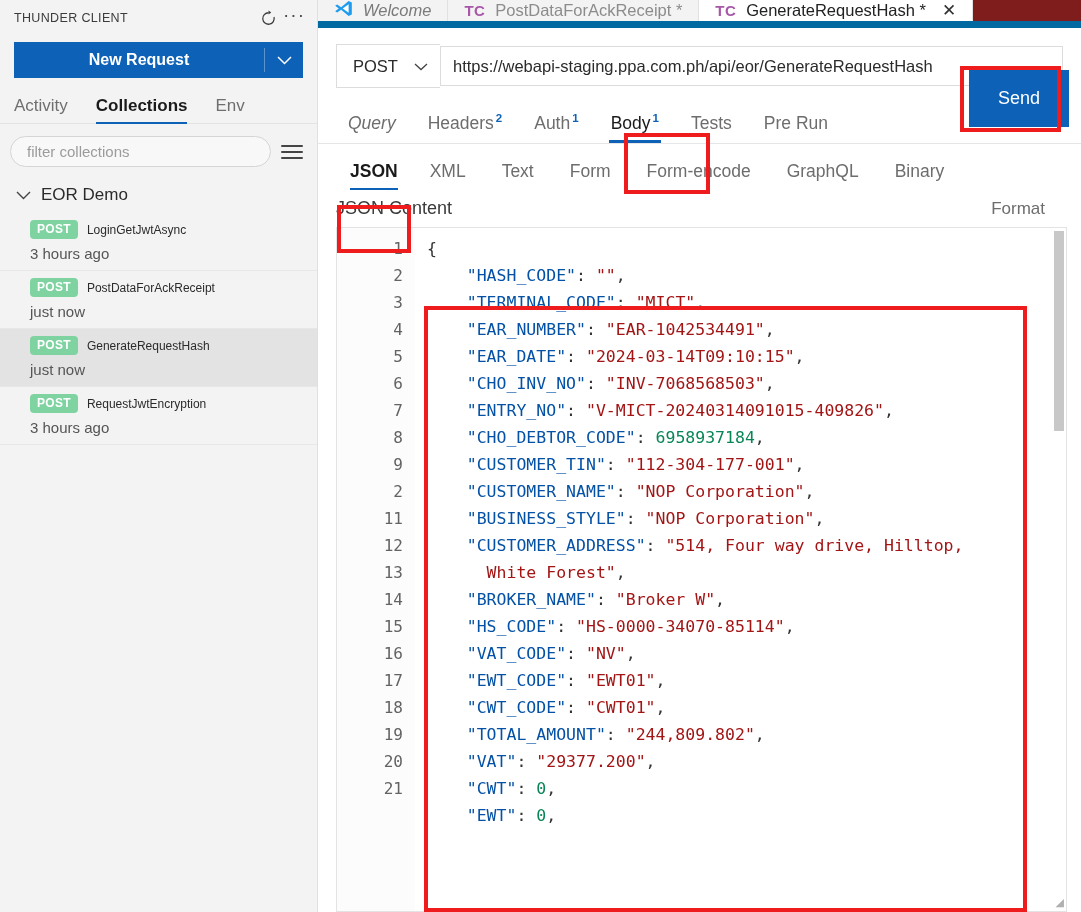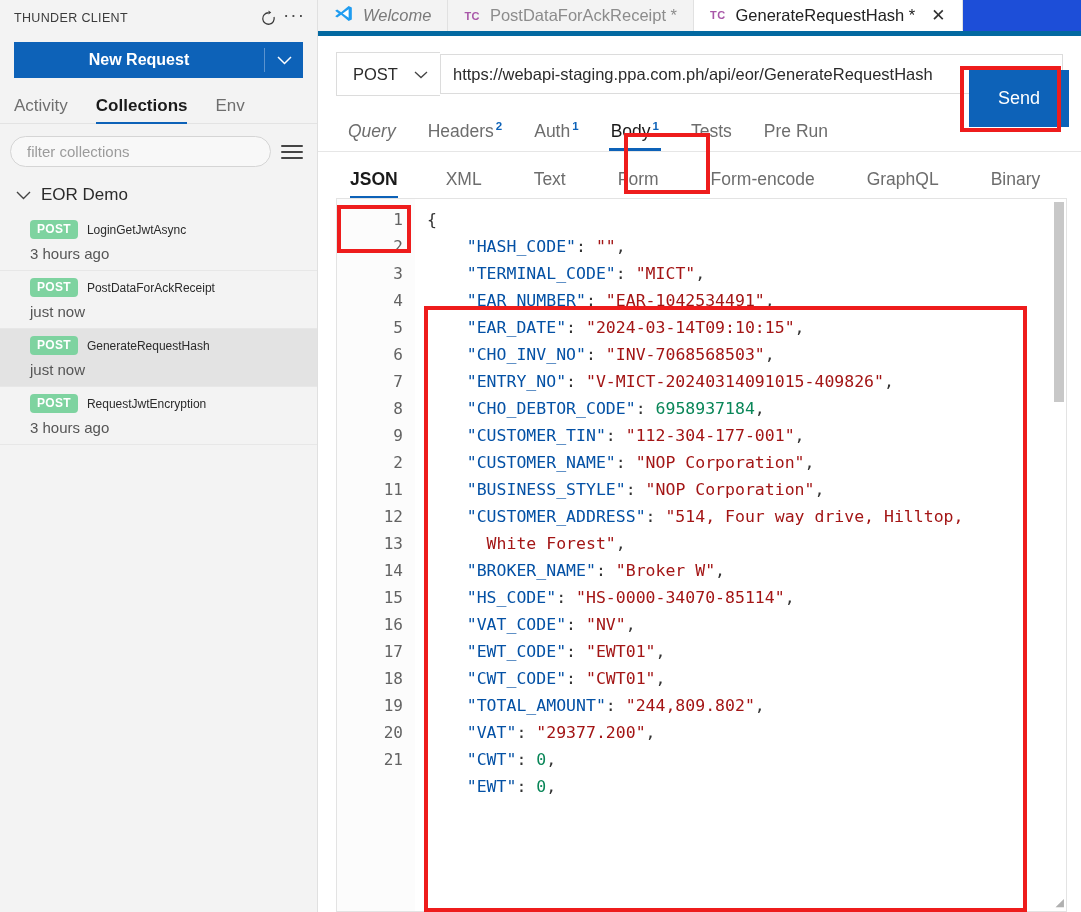--- a/index.html
+++ b/index.html
@@ -83,31 +83,31 @@
   .method-badge {
     background: #7ed3a0; color: #ffffff; font-size: 12px; font-weight: bold;
     border-radius: 4px; padding: 2px 7px 3px 7px; letter-spacing: .3px;
   }
   .req-name { font-size: 12px; color: #2b2b2b; }
   .req-time { font-size: 15px; color: #555; margin-top: 6px; }
 
   
   #main { flex: 1; display: flex; flex-direction: column; background: #fff; min-width: 0; }
 
-  .tabbar { height: 36px; display: flex; background: #1d4ed8; border-bottom: 5px solid #0369a1; }
+  .tabbar { height: 28px; display: flex; background: #7f1d1d; border-bottom: 7px solid #0369a1; }
   .vtab {
     display: flex; align-items: center; gap: 10px; padding: 0 16px;
     border-right: 1px solid #e1e1e1; cursor: pointer; min-width: 0;
     background: #f3f3f3;
   }
   .vtab.active { background: #ffffff; border-bottom: 1px solid #fff; }
   .vtab-label { font-size: 16.5px; color: #8c8c8c; white-space: nowrap; }
   .vtab.active .vtab-label { color: #222; }
   .vtab.welcome .vtab-label { font-style: italic; color: #7a7a7a; }
-  .tc-icon { font-size: 11px; font-weight: bold; color: #a857a8; letter-spacing: .4px; }
+  .tc-icon { font-size: 15px; font-weight: bold; color: #a857a8; letter-spacing: .4px; }
   .tab-close { font-size: 17px; color: #333; margin-left: 6px; line-height: 1; }
 
   .url-row { display: flex; align-items: center; padding: 16px 18px 10px 18px; gap: 0; }
   .method-select {
     height: 44px; min-width: 104px; border: 1px solid #dcdcdc; border-right: none;
     display: flex; align-items: center; justify-content: space-between;
     padding: 0 12px 0 16px; cursor: pointer; background: #fff;
   }
   .method-text { font-size: 16.5px; color: #2b2b2b; }
   .url-input {
@@ -135,21 +135,21 @@
   }
   .sectab:first-child { padding-left: 12px; font-style: italic; }
   .sectab.active { color: #1a1a1a; }
   .sectab.active::after {
     content: ""; position: absolute; left: 14px; right: 14px; bottom: 0;
     height: 3px; background: #0d62b8;
   }
   .sectab sup { font-size: 11.5px; color: #0d62b8; font-weight: bold; line-height: 1; }
 
   .bodytab-row {
-    display: flex; align-items: flex-end; gap: 16px;
+    display: flex; align-items: flex-end; gap: 0;
     padding: 10px 18px 0 18px; height: 46px;
   }
   .bodytab {
     font-size: 17.5px; color: #6d6d6d; padding: 0 18px 8px 18px;
     cursor: pointer; position: relative; white-space: nowrap;
   }
   .bodytab:first-child { padding-left: 14px; padding-right: 14px; }
   .bodytab.active { color: #1a1a1a; font-weight: bold; }
   .bodytab.active::after {
     content: ""; position: absolute; left: 14px; right: 14px; bottom: 0;
@@ -349,20 +349,24 @@
     <div class="bodytab-row">
       <div class="bodytab active">JSON</div>
       <div class="bodytab">XML</div>
       <div class="bodytab">Text</div>
       <div class="bodytab">Form</div>
       <div class="bodytab">Form-encode</div>
       <div class="bodytab">GraphQL</div>
       <div class="bodytab">Binary</div>
     </div>
 
+    <div class="content-hdr">
+      <span class="content-hdr-title">JSON Content</span>
+      <span class="content-hdr-action">Format</span>
+    </div>
 
     <div class="editor-wrap">
       <div class="editor">
         <div class="gutter" id="gutter">
             <div>1</div>
             <div>2</div>
             <div>3</div>
             <div>4</div>
             <div>5</div>
             <div>6</div>

